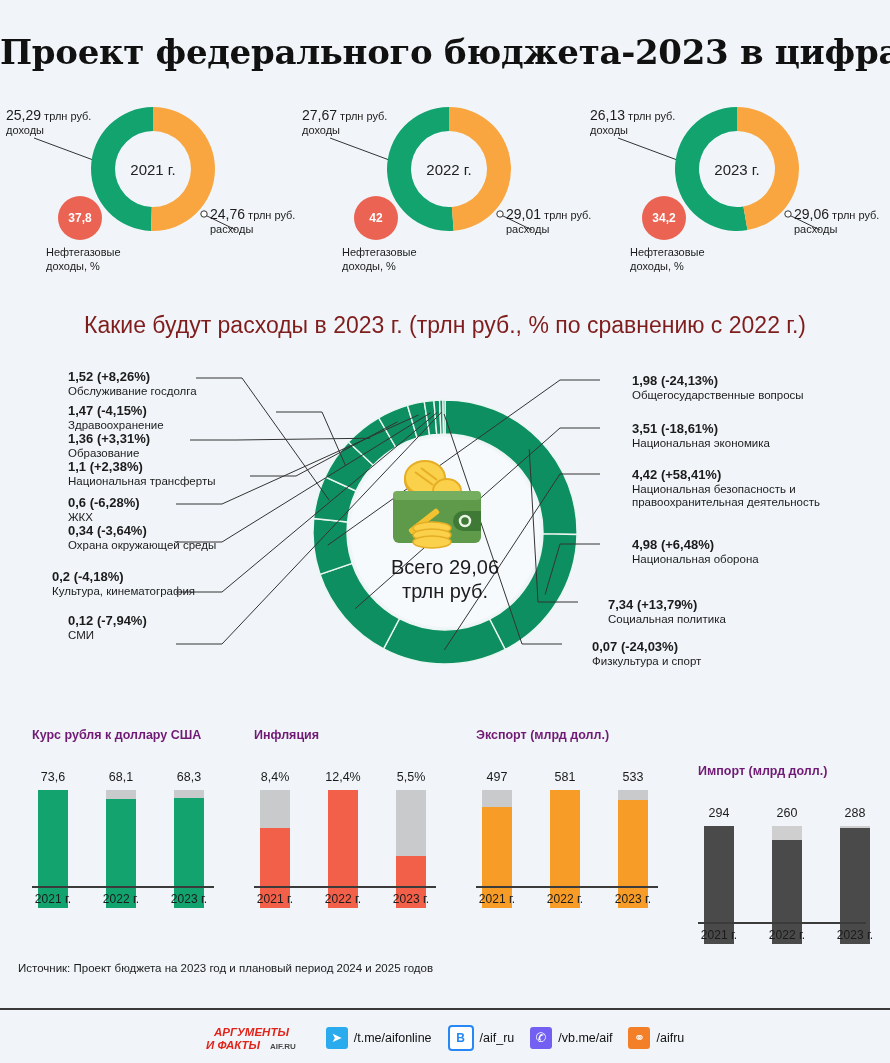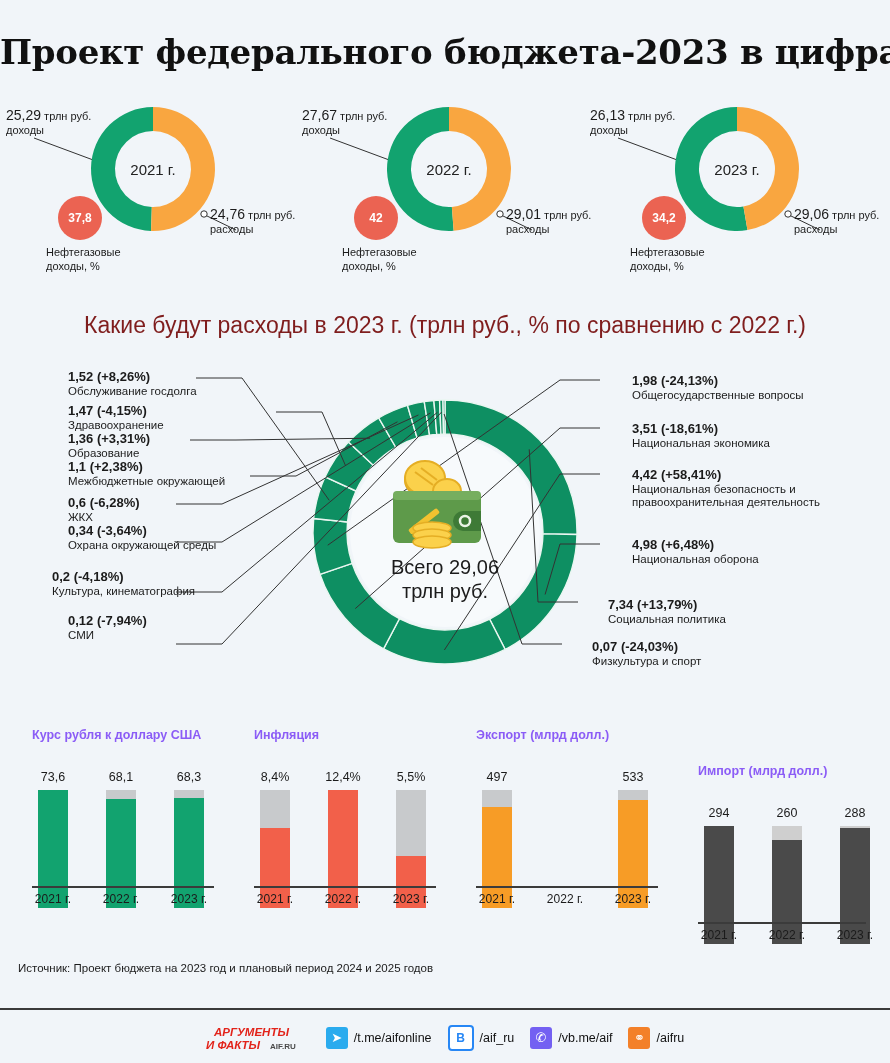--- a/index.html
+++ b/index.html
@@ -72,21 +72,21 @@
   .center-total{
     position:absolute;left:352px;top:555px;width:186px;text-align:center;
     font-size:20px;line-height:24px;color:#1b1b1b;
   }
 
   
   .bars{position:absolute;left:0;top:722px;width:890px;height:228px;}
   .bc{position:absolute;top:0;height:228px;}
   .bc h4{
     margin:0;position:absolute;left:16px;top:6px;
-    font-size:12.5px;font-weight:700;color:#8b5cf6;white-space:nowrap;
+    font-size:12.5px;font-weight:700;color:#701a75;white-space:nowrap;
   }
   .plot{position:absolute;left:16px;top:46px;width:190px;height:140px;}
   .barcol{position:absolute;bottom:0;width:30px;height:140px;}
   .bar-stack{position:absolute;left:0;bottom:0;width:30px;height:118px;}
   .bar-rest{position:absolute;left:0;top:0;width:30px;background:#C8CACC;}
   .bar-fill{position:absolute;left:0;bottom:0;width:30px;}
   .bar-val{
     position:absolute;left:-14px;bottom:124px;width:58px;text-align:center;
     font-size:12.5px;color:#1b1b1b;white-space:nowrap;
   }
@@ -250,21 +250,21 @@
       <div class="lbl" style="left: 68px; top: 404px; width: 190px;">
         <span class="v">1,47 (-4,15%)</span>
         <span class="n">Здравоохранение</span>
       </div>
       <div class="lbl" style="left: 68px; top: 432px; width: 190px;">
         <span class="v">1,36 (+3,31%)</span>
         <span class="n">Образование</span>
       </div>
       <div class="lbl" style="left: 68px; top: 460px; width: 190px;">
         <span class="v">1,1 (+2,38%)</span>
-        <span class="n">Межбюджетные окружающей</span>
+        <span class="n">Национальная трансферты</span>
       </div>
       <div class="lbl" style="left: 68px; top: 496px; width: 190px;">
         <span class="v">0,6 (-6,28%)</span>
         <span class="n">ЖКХ</span>
       </div>
       <div class="lbl" style="left: 68px; top: 524px; width: 160px;">
         <span class="v">0,34 (-3,64%)</span>
         <span class="n">Охрана окружающей среды</span>
       </div>
       <div class="lbl" style="left: 52px; top: 570px; width: 190px;">
@@ -364,20 +364,27 @@
       </div>
       <div class="bc" style="left: 460px; width: 222px;">
         <h4>Экспорт (млрд долл.)</h4>
         <div class="plot">
           <div class="barcol" style="left: 6px;">
             <div class="bar-stack">
               <div class="bar-rest" style="height: 17px; background: rgb(200, 202, 204);"></div>
               <div class="bar-fill" style="height: 101px; background: rgb(247, 156, 38);"></div>
             </div>
             <div class="bar-val">497</div>
+          </div>
+          <div class="barcol" style="left: 74px;">
+            <div class="bar-stack">
+              <div class="bar-rest" style="height: 0px; background: rgb(200, 202, 204);"></div>
+              <div class="bar-fill" style="height: 118px; background: rgb(247, 156, 38);"></div>
+            </div>
+            <div class="bar-val">581</div>
           </div>
           <div class="barcol" style="left: 142px;">
             <div class="bar-stack">
               <div class="bar-rest" style="height: 10px; background: rgb(200, 202, 204);"></div>
               <div class="bar-fill" style="height: 108px; background: rgb(247, 156, 38);"></div>
             </div>
             <div class="bar-val">533</div>
           </div>
         </div>
         <div class="axis" style="width: 182px;"></div>

